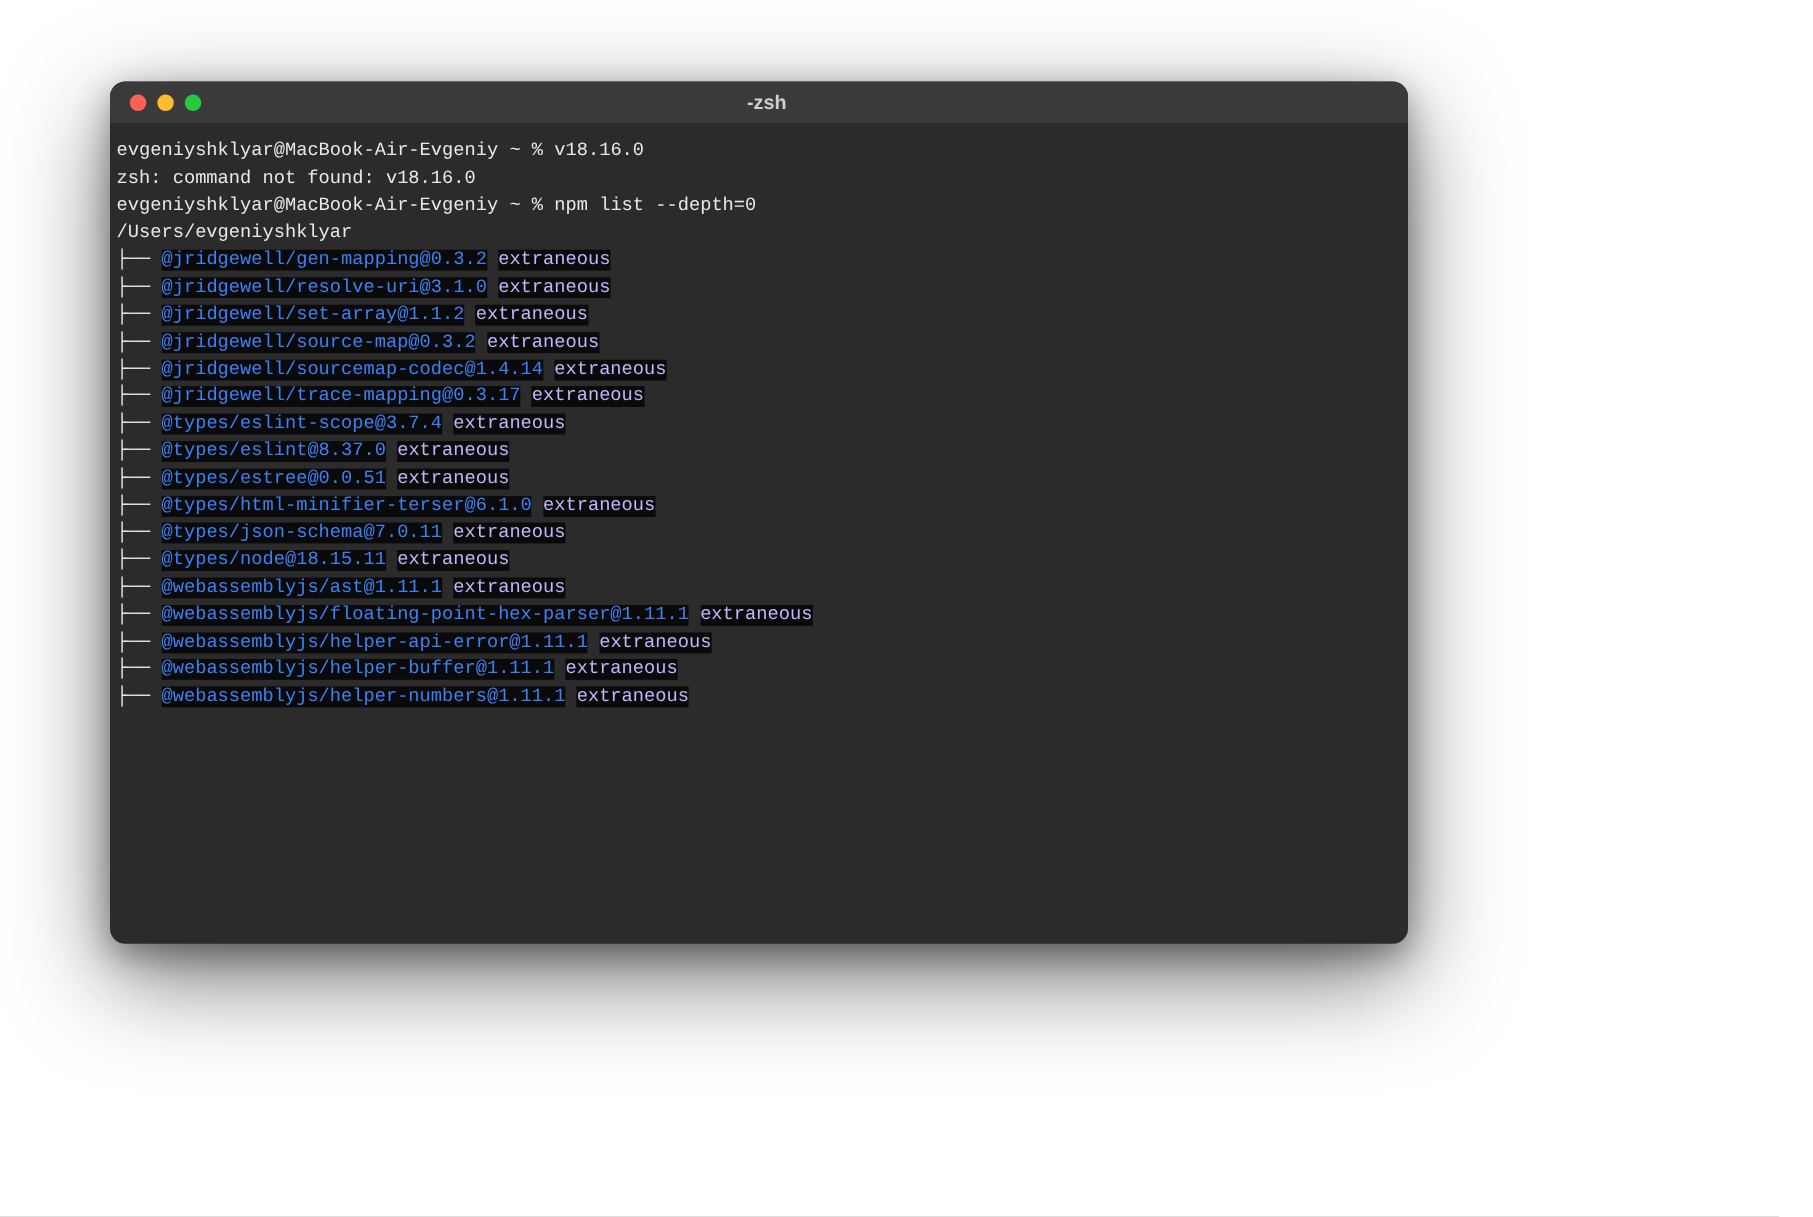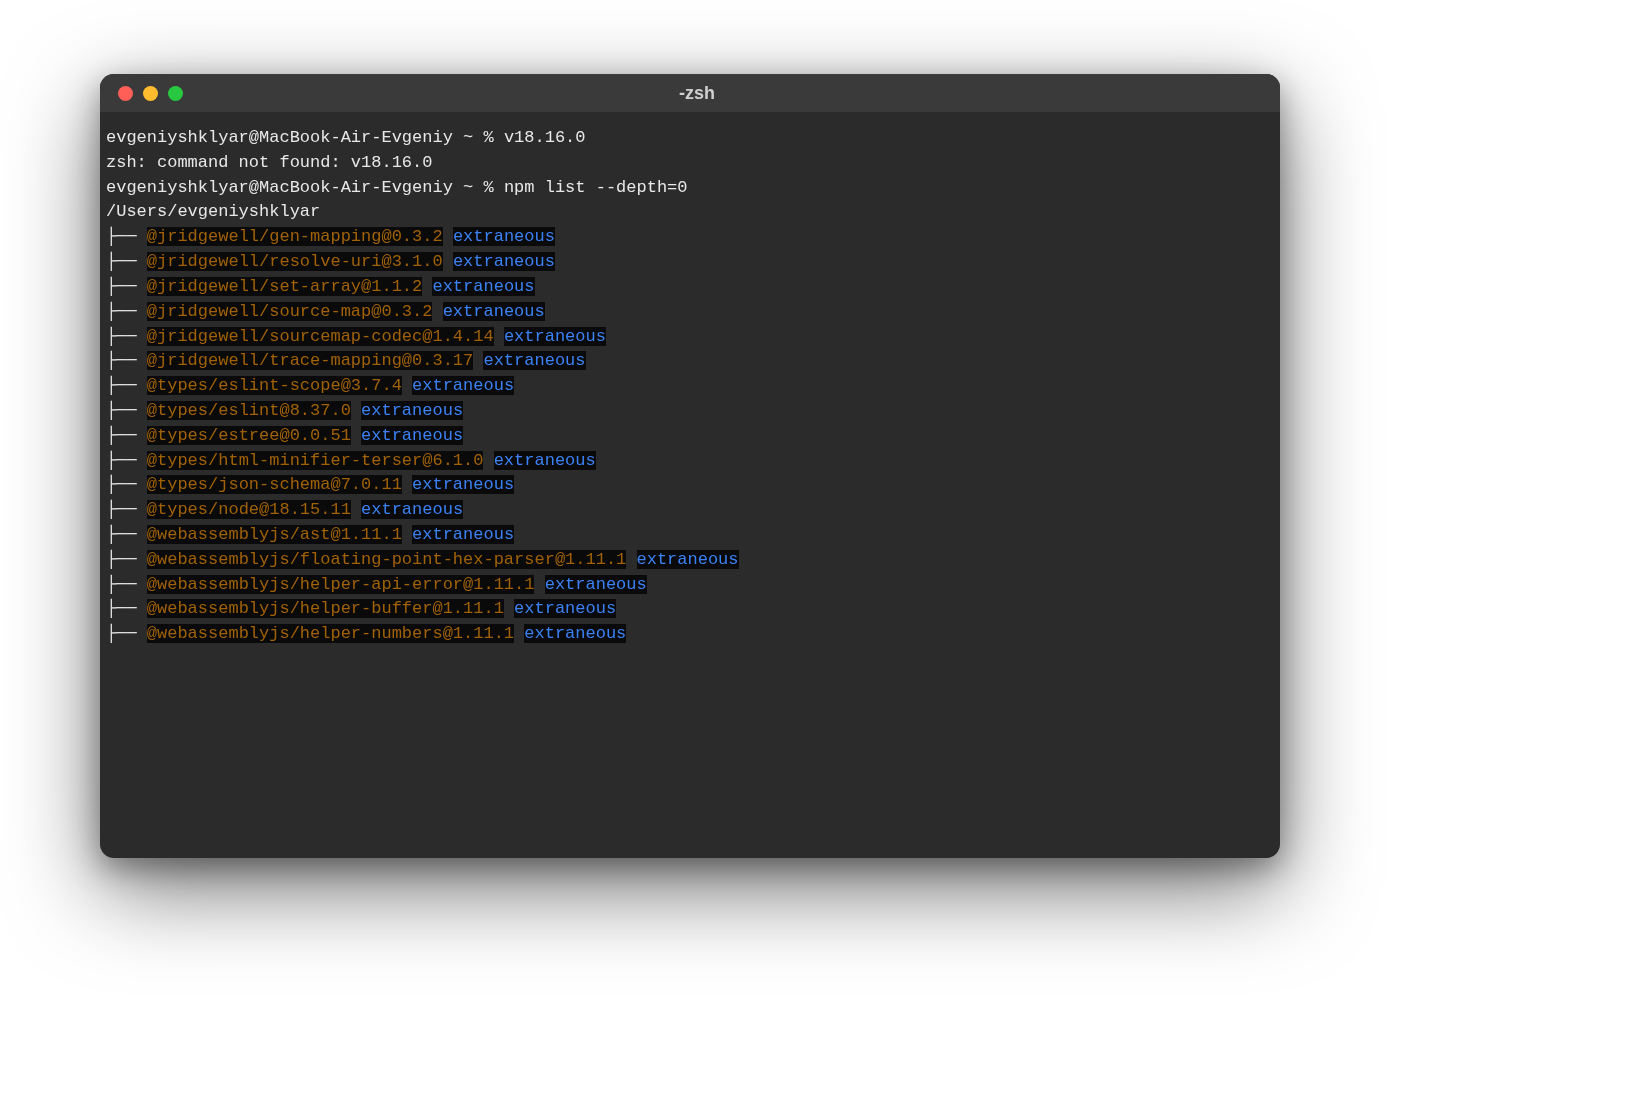--- a/index.html
+++ b/index.html
@@ -53,26 +53,26 @@
   }
   .term {
     padding: 14px 6px 6px 6px;
     color: #e8e8e8;
     font-size: 17px;
     line-height: 1.46;
     white-space: pre;
   }
   .line { display: block; }
   .extraneous {
-    color: #3b82f6;
+    color: #c4b5fd;
     background: #0a0a0a;
   }
   .pkg {
     background: #0a0a0a;
-    color: #a16207;
+    color: #3b82f6;
   }
   .tree {
     color: #e8e8e8;
   }
 </style>
 </head>
 <body>
 
 <div class="frame">
   <div class="titlebar">

